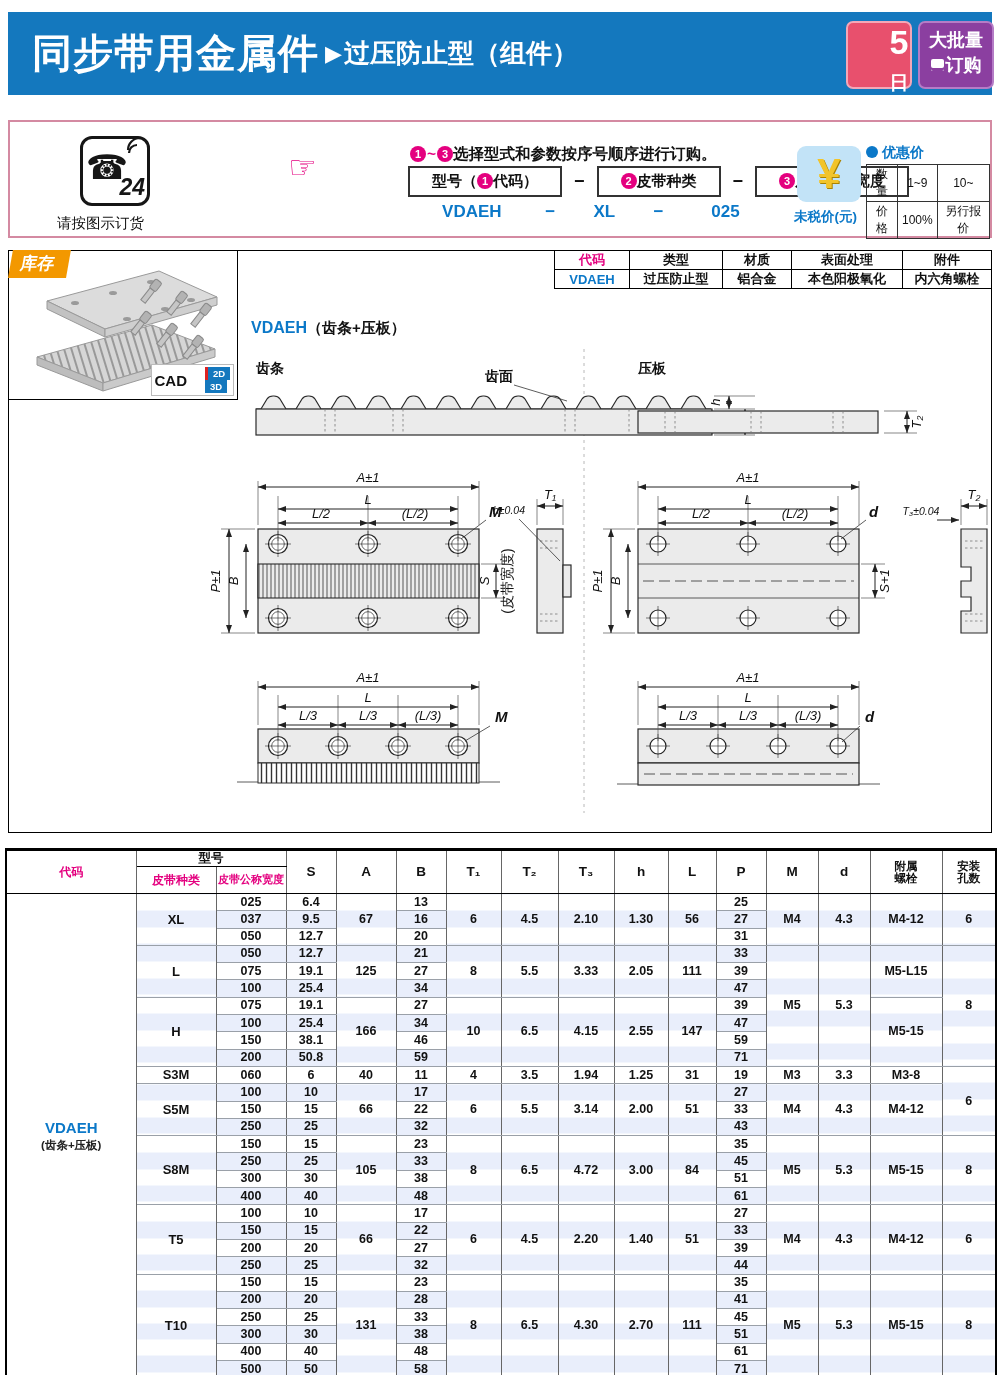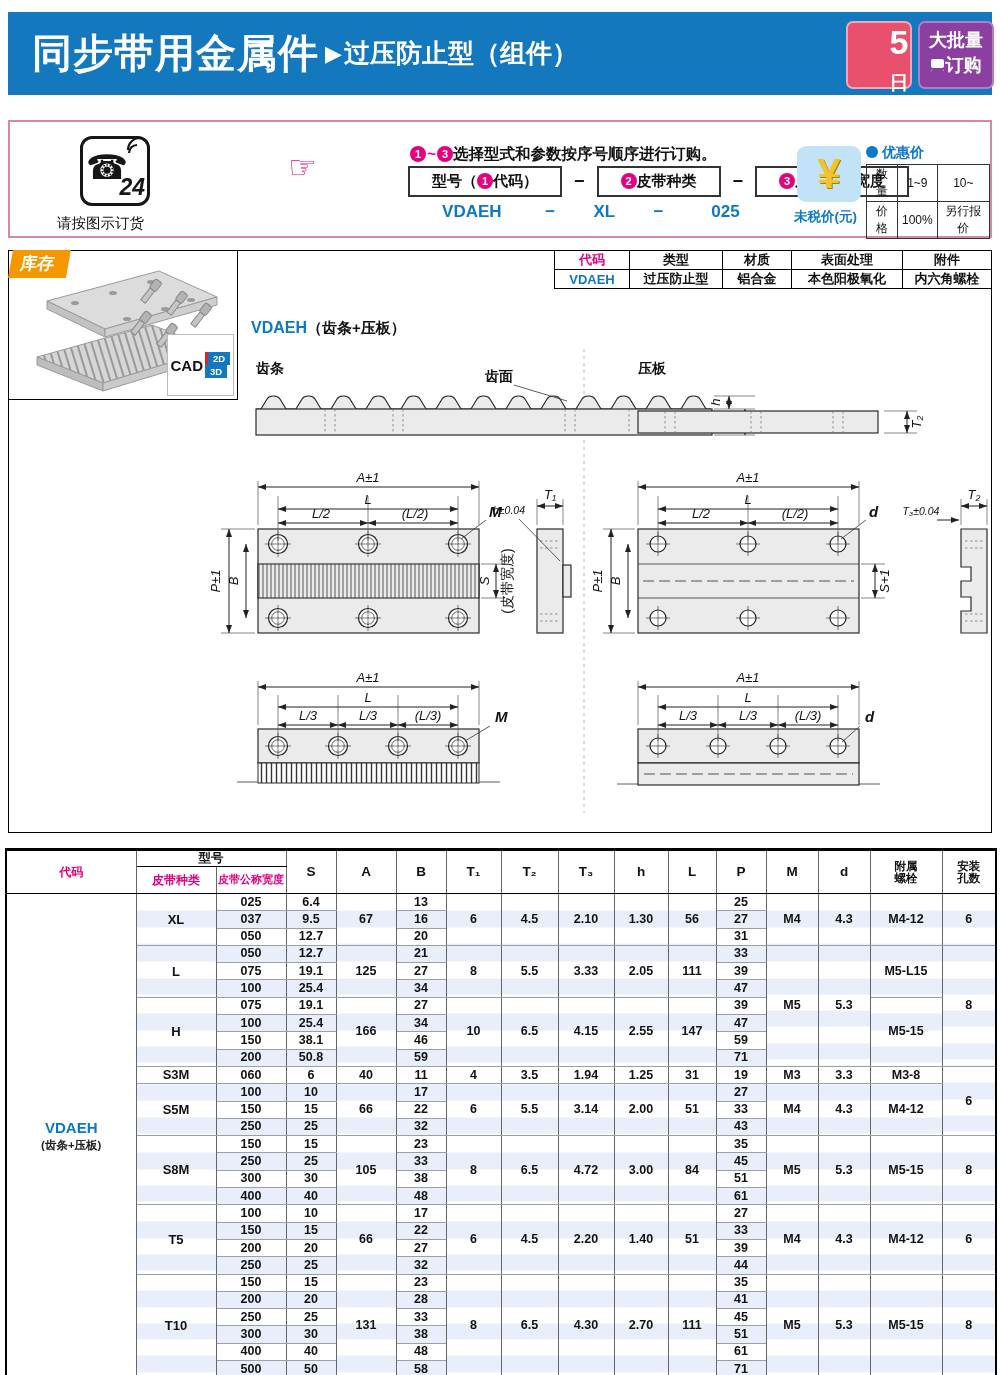--- a/index.html
+++ b/index.html
@@ -45,21 +45,21 @@
   .price-caption{position:absolute;left:778px;top:86px;font-size:13.5px;font-weight:bold;color:#0b78c8;margin-left:6px;}
   .disc-title{position:absolute;left:856px;top:22px;font-size:14px;font-weight:bold;color:#0b78c8;}
   .disc-dot{display:inline-block;width:12px;height:12px;border-radius:50%;background:#0b78c8;margin-right:4px;vertical-align:-1px;}
   .disc-table{position:absolute;left:856px;top:42px;border-collapse:collapse;font-size:12px;font-weight:normal;}
   .disc-table td{border:1px solid #333;padding:1px 4px;text-align:center;height:16px;}
   
   .drawbox{position:absolute;left:8px;top:250px;width:982px;height:581px;border:1px solid #000;background:#fff;}
   .photo{position:absolute;left:0;top:0;width:228px;height:148px;border-right:1px solid #000;border-bottom:1px solid #000;background:#fff;}
   .stock{position:absolute;left:-1px;top:-1px;background:#f39800;color:#fff;font-size:17px;font-weight:bold;
          padding:2px 14px 3px 10px;transform:skewX(-10deg);transform-origin:bottom left;}
-  .cadbadge{position:absolute;right:3px;bottom:3px;display:flex;align-items:center;background:#fff;border:1px solid #bbb;padding:17px 3px;}
+  .cadbadge{position:absolute;right:3px;bottom:3px;display:flex;align-items:center;background:#fff;border:1px solid #bbb;padding:2px 3px;gap:16px;}
   .cadbadge .cadtxt{font-size:15px;font-weight:bold;letter-spacing:0;}
   .cadcol{display:flex;flex-direction:column;margin-left:2px;}
   .cadtile{width:22px;height:13px;background:#1478be;color:#fff;font-size:9.5px;font-weight:bold;
            text-align:center;line-height:13px;}
   .cadtile.t2{border-left:3px solid #d22;}
   .specinfo{position:absolute;right:-1px;top:-1px;border-collapse:collapse;font-size:13px;font-weight:bold;background:#fff;}
   .specinfo td{border:1px solid #000;text-align:center;height:18px;padding:0 4px;}
   .specinfo .mg{color:#e4007f;} .specinfo .bl{color:#0b78c8;}
   .modellabel{position:absolute;left:242px;top:68px;font-size:16px;font-weight:bold;}
   .modellabel .bl{color:#0b78c8;} .modellabel .bk{color:#111;font-size:15px;}

